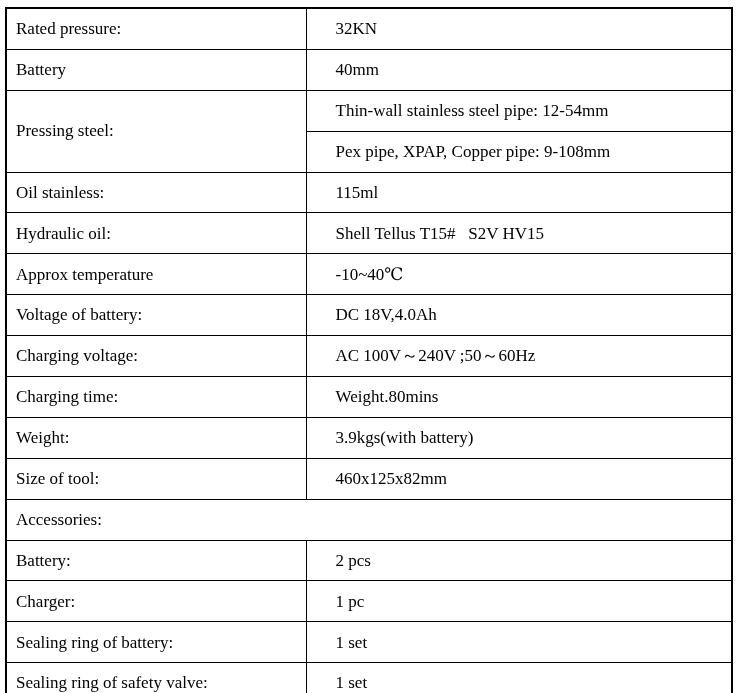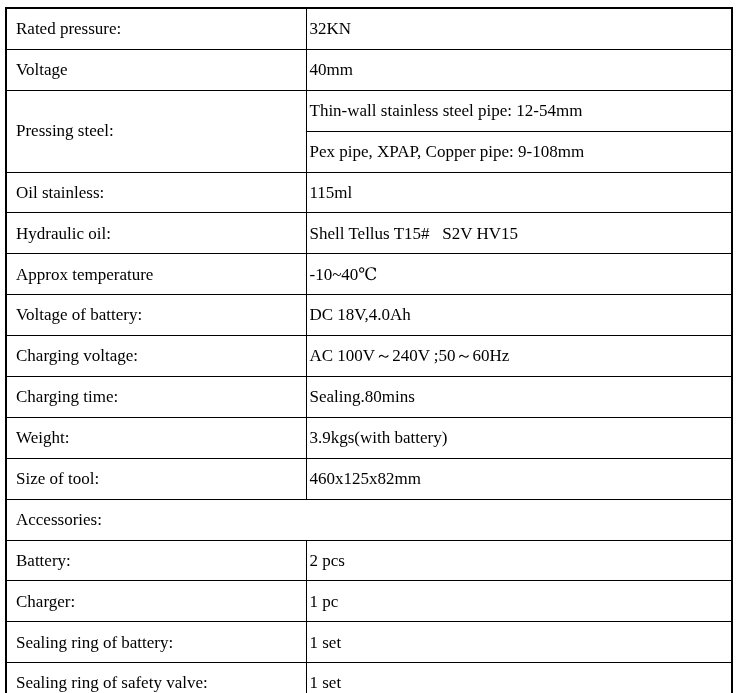--- a/index.html
+++ b/index.html
@@ -32,38 +32,38 @@
   table.spec col.c2 { width: 426px; }
   table.spec td {
     border: 1px solid #000000;
     height: 39.9px;
     padding: 0 6px 0 9px;
     vertical-align: middle;
     white-space: pre;
     overflow: hidden;
     line-height: 1.15;
   }
-  table.spec td.val { padding-left: 3px; }
+  table.spec td.val { padding-left: 29px; }
 </style>
 </head>
 <body>
 
 <div class="page">
   <table class="spec">
     <colgroup>
         <col class="c1">
         <col class="c2">
       </colgroup>
     <tbody>
       <tr>
         <td>Rated pressure:</td>
         <td class="val">32KN</td>
       </tr>
       <tr>
-        <td>Voltage</td>
+        <td>Battery</td>
         <td class="val">40mm</td>
       </tr>
       <tr>
         <td rowspan="2">Pressing steel:</td>
         <td class="val">Thin-wall stainless steel pipe: 12-54mm</td>
       </tr>
       <tr>
         <td class="val">Pex pipe, XPAP, Copper pipe: 9-108mm</td>
       </tr>
       <tr>
@@ -81,21 +81,21 @@
       <tr>
         <td>Voltage of battery:</td>
         <td class="val">DC 18V,4.0Ah</td>
       </tr>
       <tr>
         <td>Charging voltage:</td>
         <td class="val">AC 100V～240V ;50～60Hz</td>
       </tr>
       <tr>
         <td>Charging time:</td>
-        <td class="val">Sealing.80mins</td>
+        <td class="val">Weight.80mins</td>
       </tr>
       <tr>
         <td>Weight:</td>
         <td class="val">3.9kgs(with battery)</td>
       </tr>
       <tr>
         <td>Size of tool:</td>
         <td class="val">460x125x82mm</td>
       </tr>
       <tr>

